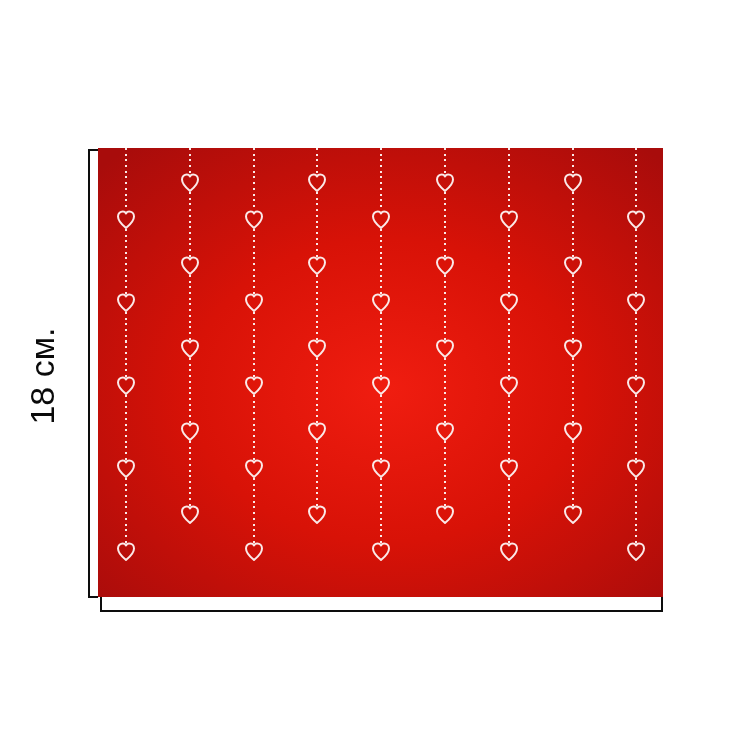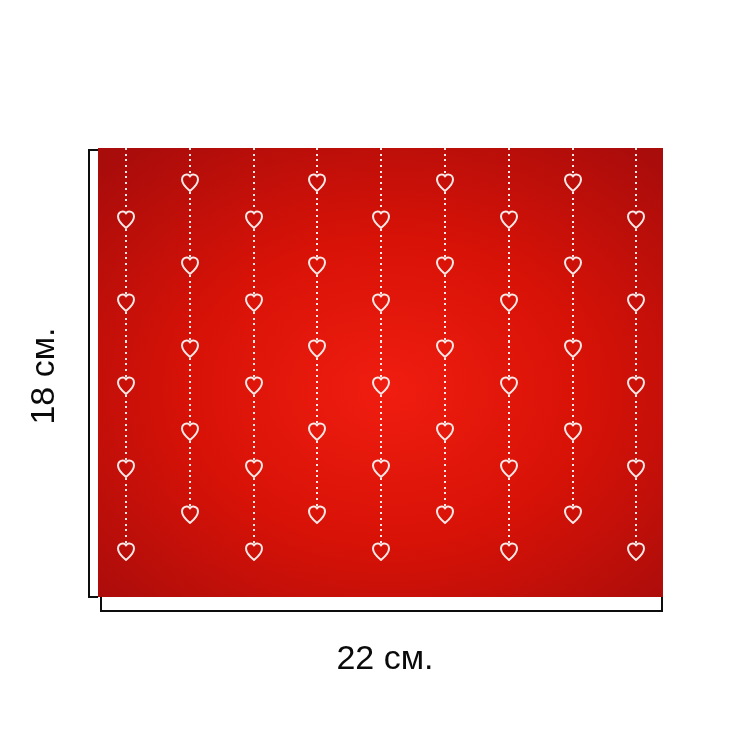--- a/index.html
+++ b/index.html
@@ -370,15 +370,14 @@
 
   <div class="dim" style="left:88px; top:149px; width:2px; height:449px;"></div>
   <div class="dim" style="left:88px; top:149px; width:10px; height:2px;"></div>
   <div class="dim" style="left:88px; top:596px; width:10px; height:2px;"></div>
 
   <div class="dim" style="left:100px; top:610px; width:563px; height:2px;"></div>
   <div class="dim" style="left:100px; top:597px; width:2px; height:15px;"></div>
   <div class="dim" style="left:661px; top:597px; width:2px; height:15px;"></div>
 
   <div class="dim-label label-height">18 см.</div>
-  <div class="dim-label label-width">22 см.</div>
 
 </div>
 
 </body></html>

